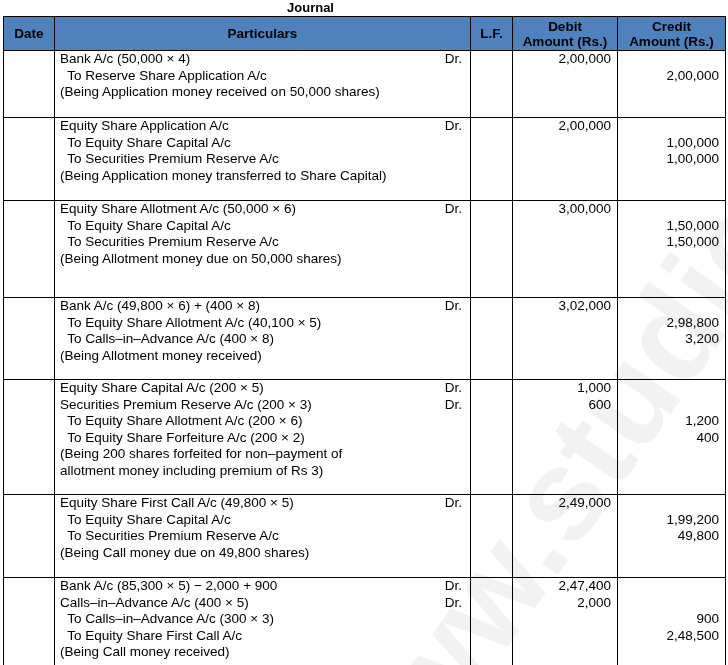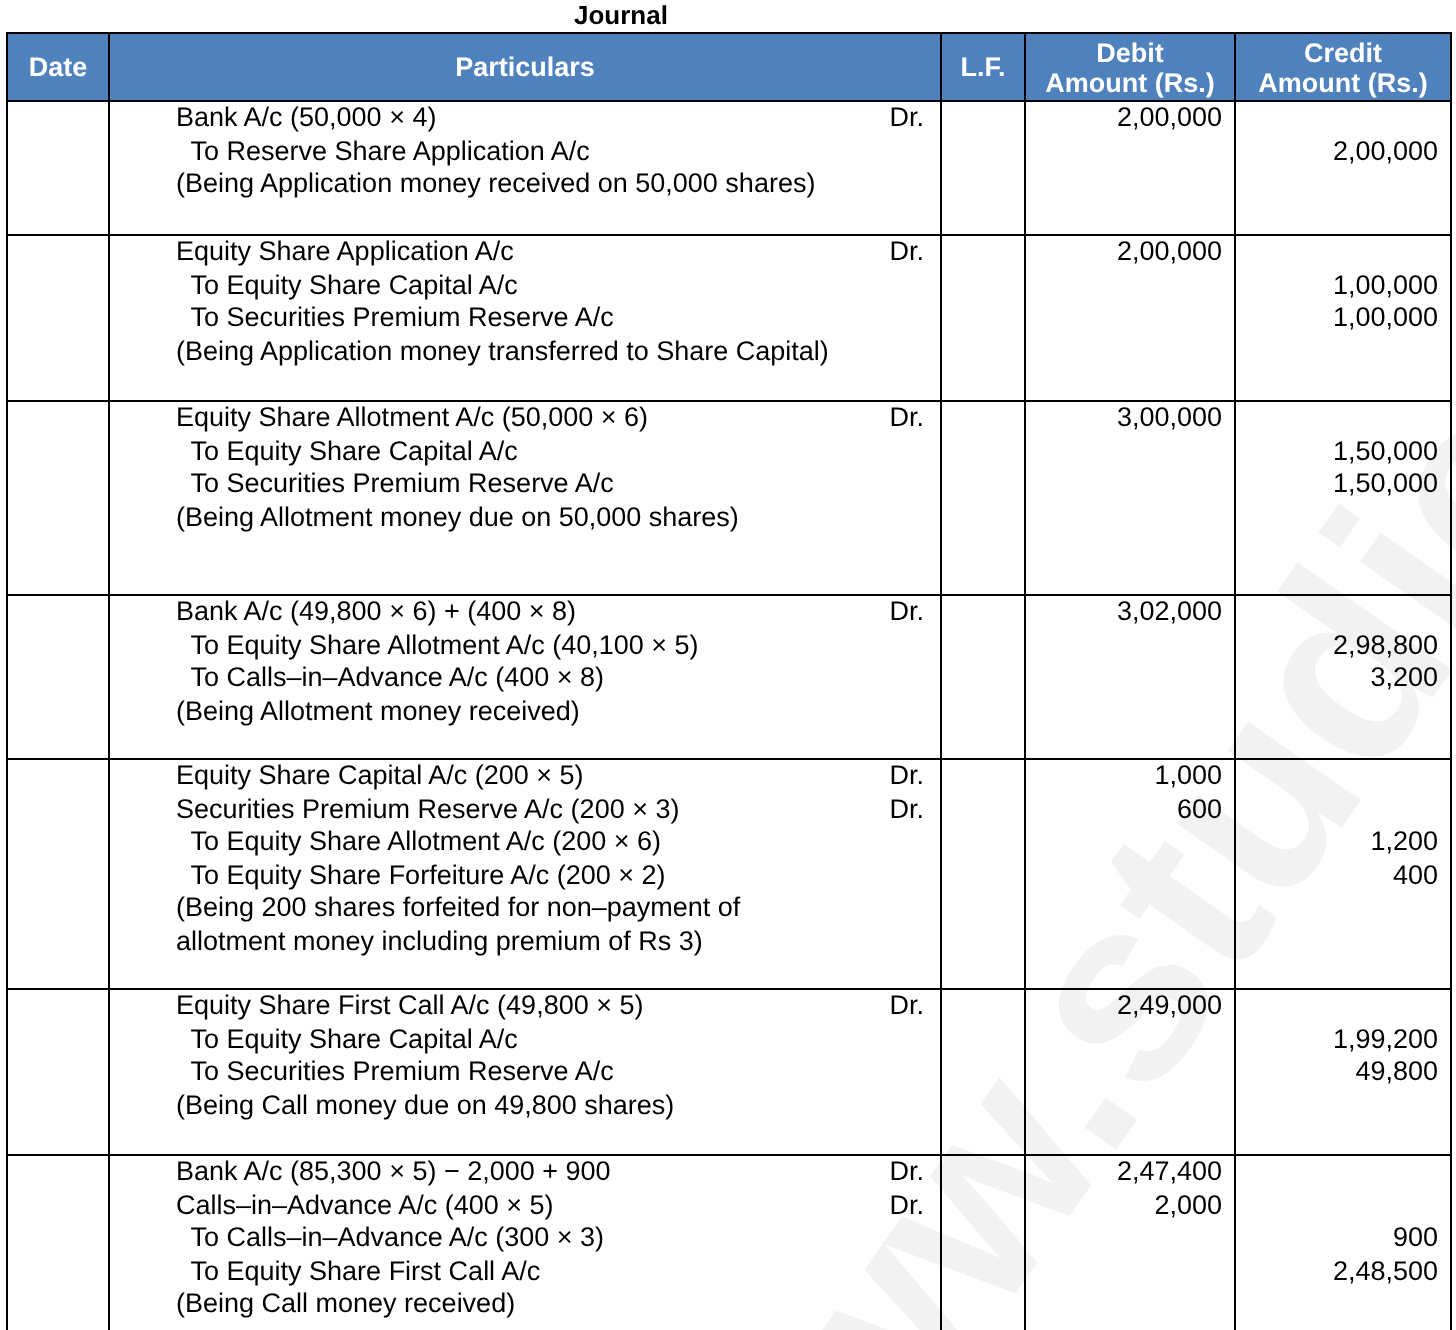--- a/index.html
+++ b/index.html
@@ -3,26 +3,26 @@
   <meta charset="utf-8">
   <style>
     html, body { margin: 0; padding: 0; background: #ffffff; }
     body { width: 728px; height: 665px; overflow: hidden; position: relative;
            font-family: "Liberation Sans", sans-serif; color: #000; }
     .title { position: absolute; left: 0; top: 0; width: 621px; text-align: center;
              font-weight: bold; font-size: 13px; line-height: 15px; }
     table { position: absolute; left: 3px; top: 16px; border-collapse: collapse;
             table-layout: fixed; width: 722px; }
     th, td { border: 1px solid #000; padding: 0; vertical-align: top; }
-    th { background: #4f81bd; color: #ffffff; font-weight: bold; font-size: 13.5px;
+    th { background: #4f81bd; color: #000000; font-weight: bold; font-size: 13.5px;
          line-height: 15px; text-align: center; vertical-align: middle; height: 33px; }
     th.date { border-color: #000; }
     td { font-size: 13.5px; line-height: 16.5px; }
     .part { padding-left: 5px; padding-right: 8px; }
-    .line { display: flex; justify-content: space-between; white-space: pre; height: 16.5px; margin-left: 28px; }
+    .line { display: flex; justify-content: space-between; white-space: pre; height: 16.5px; }
     .line .dr { width: 24px; text-align: right; }
     .num { text-align: right; padding-right: 6px; }
     .nline { height: 16.5px; white-space: pre; }
     .watermark { position: absolute; left: 40px; top: 140px; font-size: 130px; font-weight: bold;
                  color: rgba(0,0,0,0.05); transform: rotate(-55deg); transform-origin: 50% 50%;
                  pointer-events: none; white-space: nowrap; font-family: "Liberation Sans", sans-serif; }
   </style>
 </head>
 <body>
 

